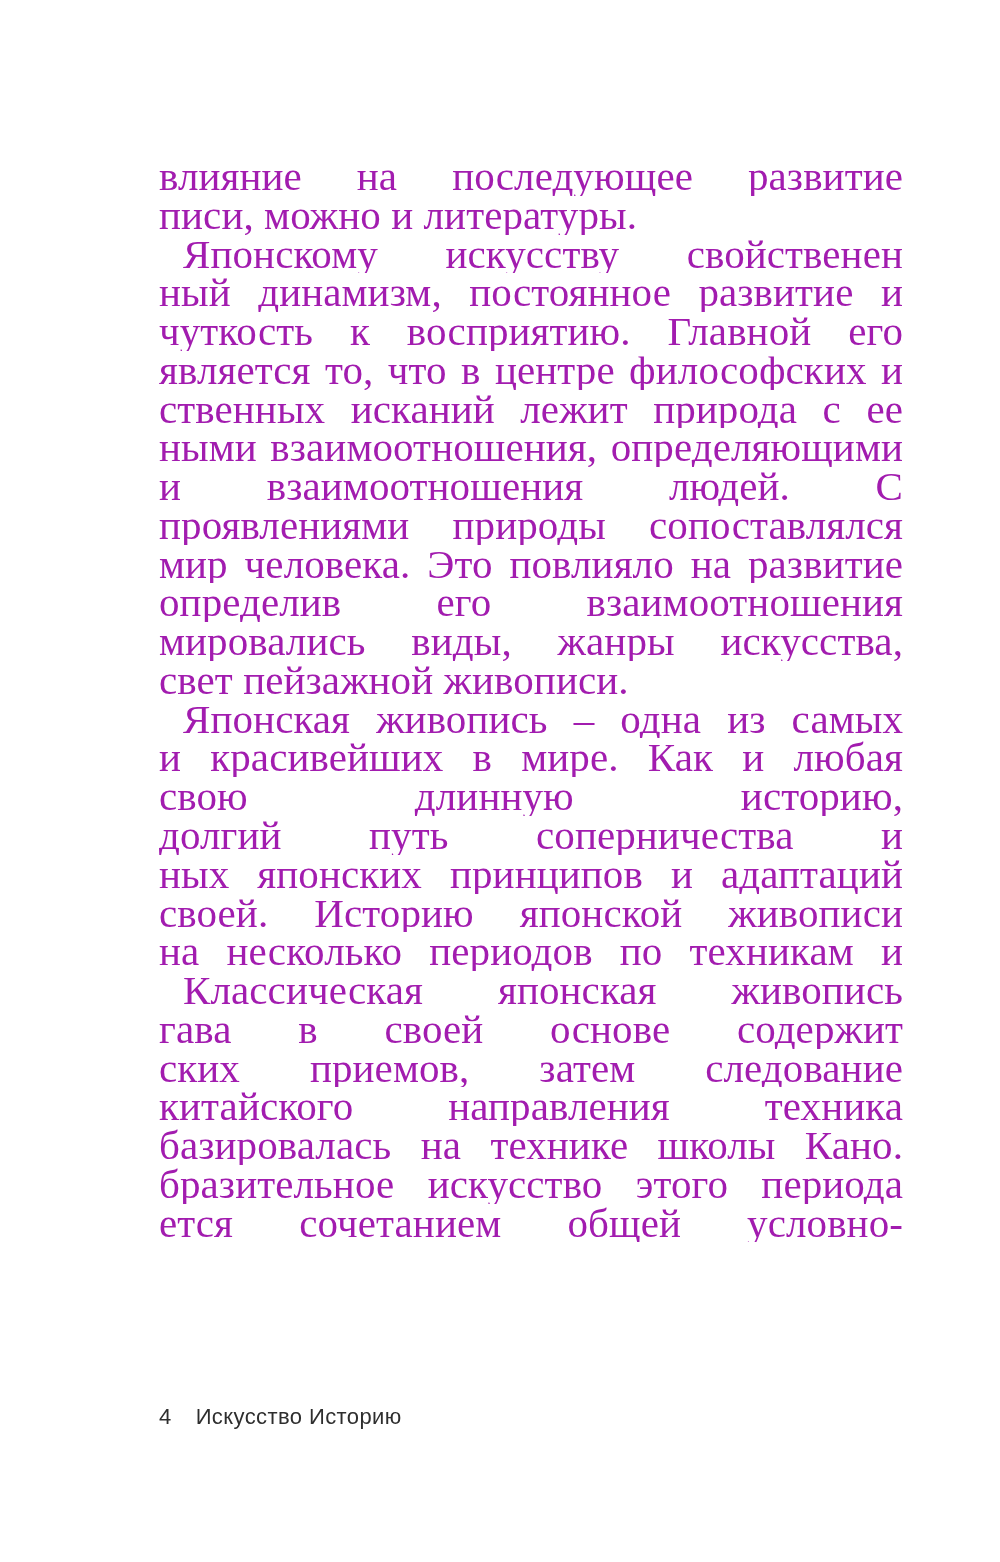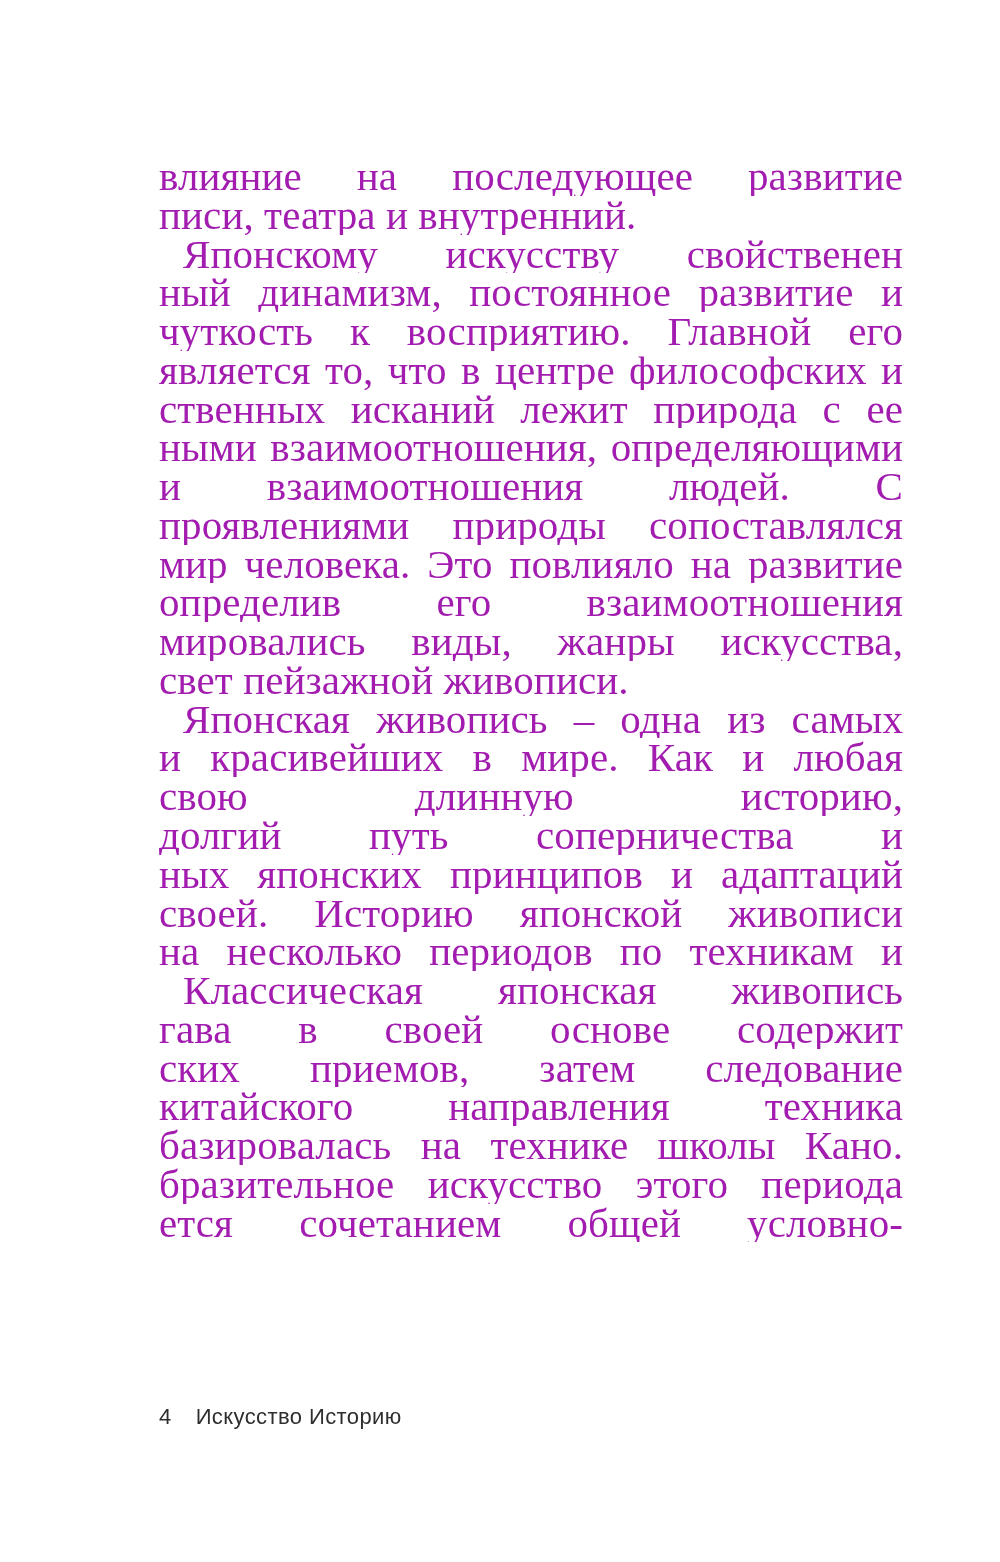--- a/index.html
+++ b/index.html
@@ -62,21 +62,21 @@
 </style>
 </head>
 <body>
 
 <div class="page">
 
   <div class="body-text">
 
     <div class="paragraph">
       <div class="line">влияние на последующее развитие европейской живо-</div>
-      <div class="line left-last">писи, театра и внутренний.</div>
+      <div class="line left-last">писи, можно и литературы.</div>
     </div>
 
     <div class="paragraph">
       <div class="line indent">Японскому искусству свойственен повышен-</div>
       <div class="line">ный динамизм, постоянное развитие и особенная</div>
       <div class="line">чуткость к восприятию. Главной его особенностью</div>
       <div class="line">является то, что в центре философских и художе-</div>
       <div class="line">ственных исканий лежит природа с ее универсаль-</div>
       <div class="line">ными взаимоотношения, определяющими жизнь</div>
       <div class="line">и взаимоотношения людей. С многообразными</div>

